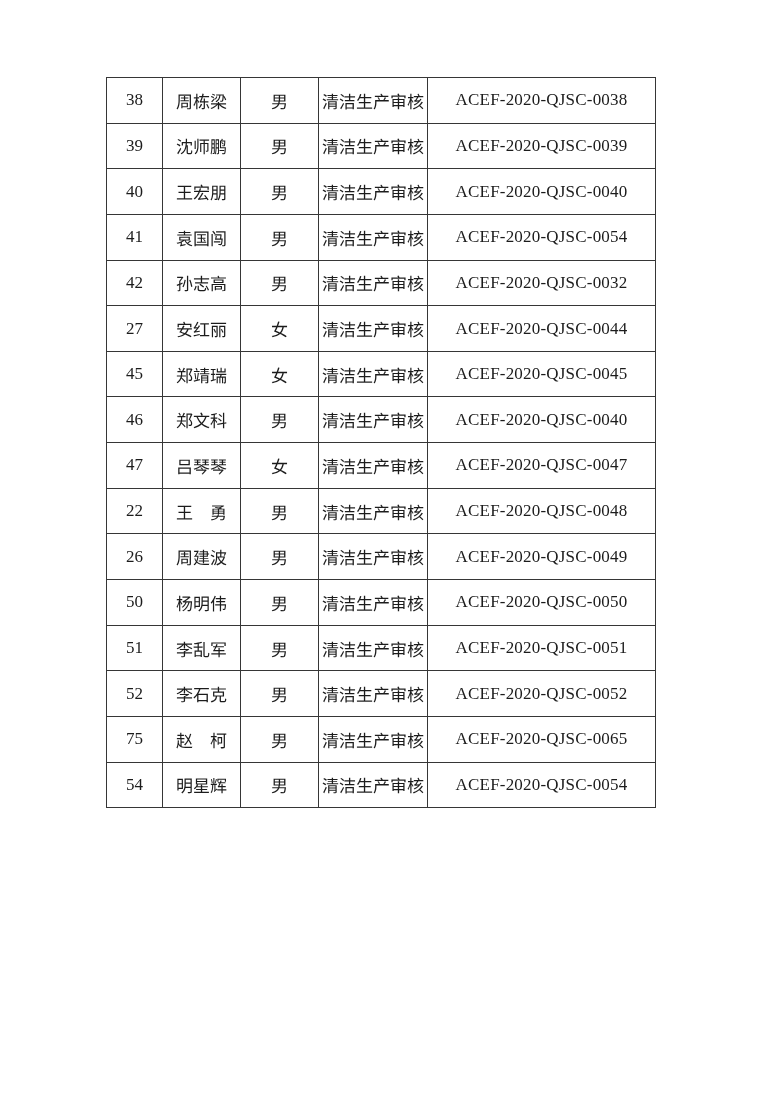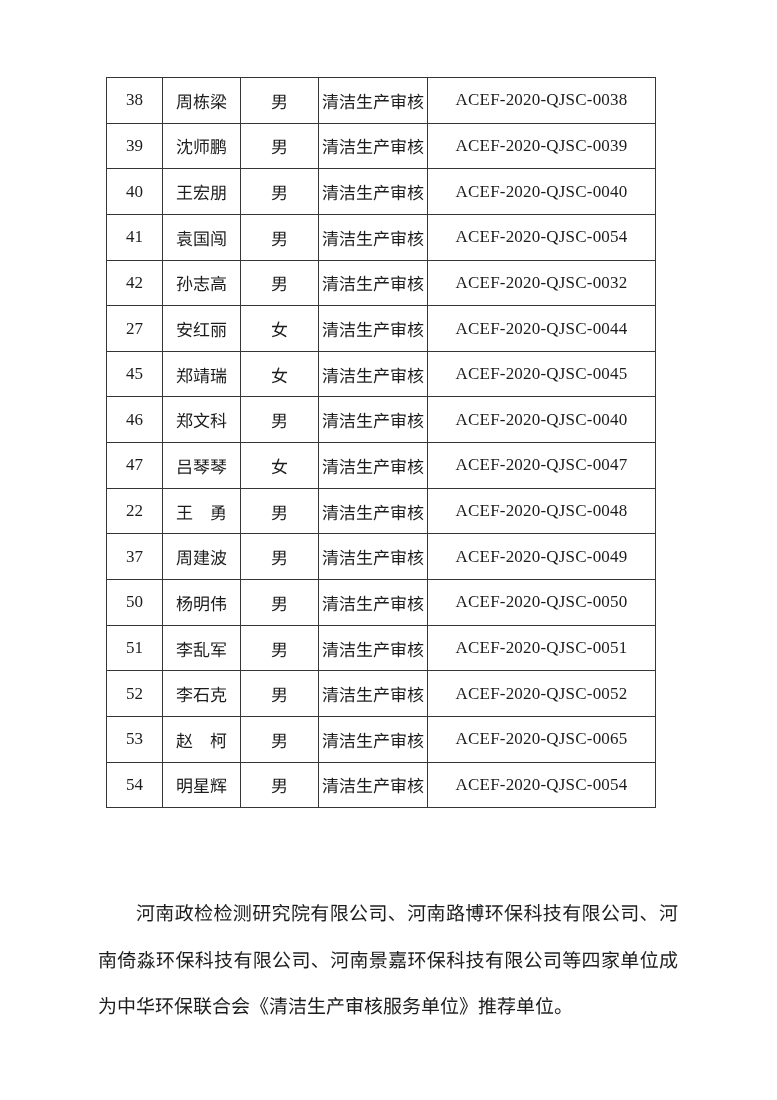--- a/index.html
+++ b/index.html
@@ -142,21 +142,21 @@
 
         <tr>
           <td class="c-no">22</td>
           <td class="c-name">王　勇</td>
           <td class="c-gender">男</td>
           <td class="c-cat">清洁生产审核</td>
           <td class="c-cert">ACEF-2020-QJSC-0048</td>
         </tr>
 
         <tr>
-          <td class="c-no">37</td>
+          <td class="c-no">26</td>
           <td class="c-name">周建波</td>
           <td class="c-gender">男</td>
           <td class="c-cat">清洁生产审核</td>
           <td class="c-cert">ACEF-2020-QJSC-0049</td>
         </tr>
 
         <tr>
           <td class="c-no">50</td>
           <td class="c-name">杨明伟</td>
           <td class="c-gender">男</td>
@@ -174,32 +174,31 @@
 
         <tr>
           <td class="c-no">52</td>
           <td class="c-name">李石克</td>
           <td class="c-gender">男</td>
           <td class="c-cat">清洁生产审核</td>
           <td class="c-cert">ACEF-2020-QJSC-0052</td>
         </tr>
 
         <tr>
-          <td class="c-no">53</td>
+          <td class="c-no">75</td>
           <td class="c-name">赵　柯</td>
           <td class="c-gender">男</td>
           <td class="c-cat">清洁生产审核</td>
           <td class="c-cert">ACEF-2020-QJSC-0065</td>
         </tr>
 
         <tr>
           <td class="c-no">54</td>
           <td class="c-name">明星辉</td>
           <td class="c-gender">男</td>
           <td class="c-cat">清洁生产审核</td>
           <td class="c-cert">ACEF-2020-QJSC-0054</td>
         </tr>
       </tbody>
   </table>
 
-  <p class="closing">河南政检检测研究院有限公司、河南路博环保科技有限公司、河南倚淼环保科技有限公司、河南景嘉环保科技有限公司等四家单位成为中华环保联合会《清洁生产审核服务单位》推荐单位。</p>
 
 </div>
 
 </body></html>

